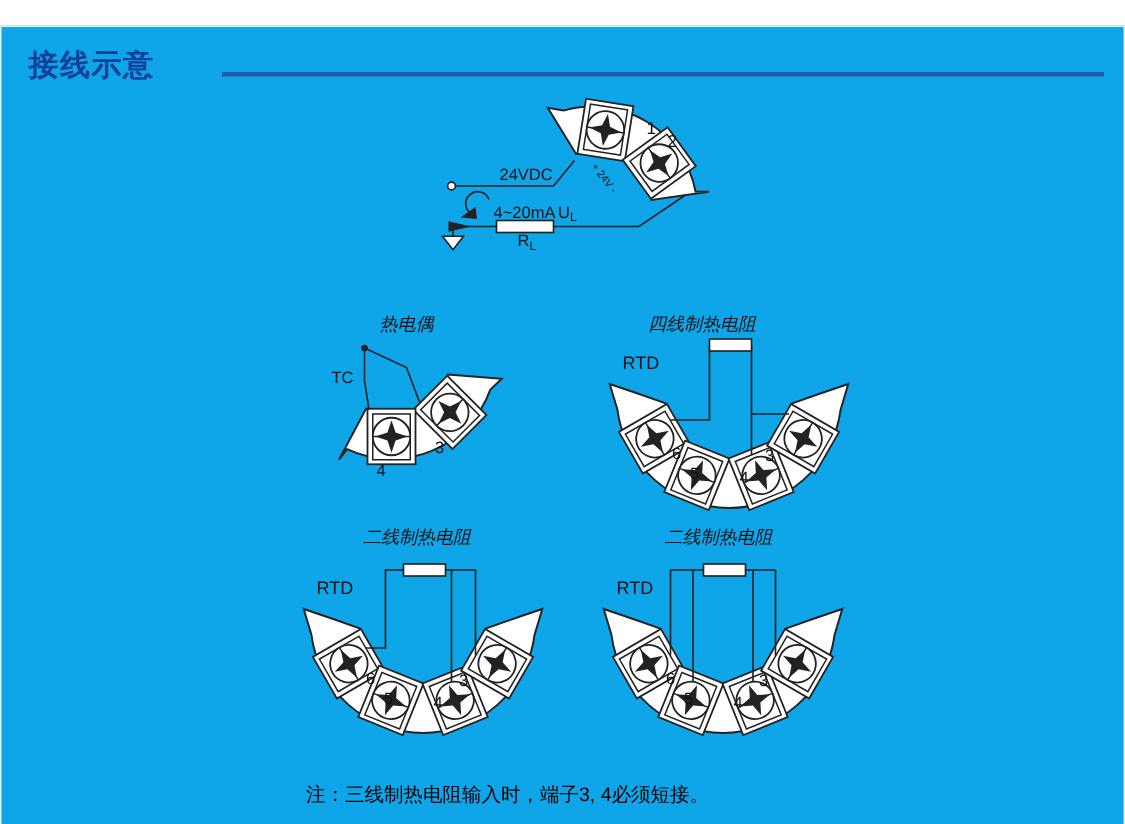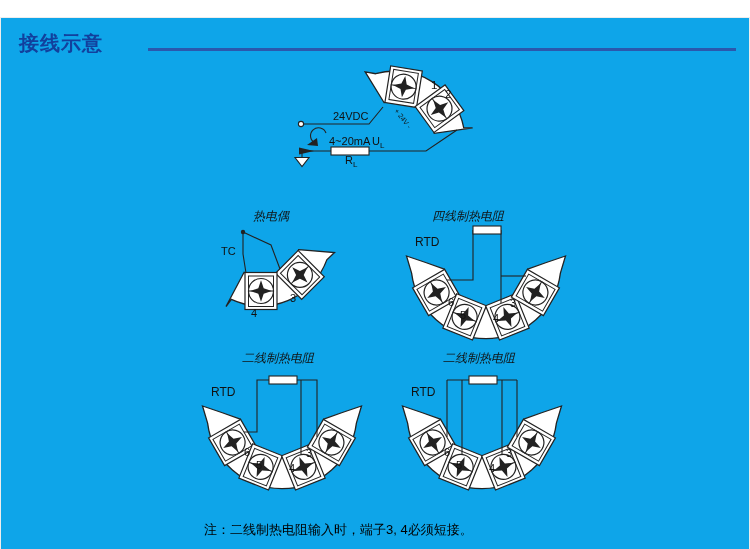--- a/index.html
+++ b/index.html
@@ -115,16 +115,16 @@
     <path class="wire" d="M 120 12 V 69"></path>
     <rect x="72" y="8" width="28" height="8" fill="#fff" stroke="#222" stroke-width="1.1"></rect>
     <text x="14" y="28" font-size="12">RTD</text>
     <text x="50" y="88" font-size="11" text-anchor="middle">6</text>
     <text x="62" y="101" font-size="11" text-anchor="middle">5</text>
     <text x="95" y="104" font-size="11" text-anchor="middle">4</text>
     <text x="112" y="89" font-size="11" text-anchor="middle">3</text>
   </svg>
 
   <div class="note-line" style="left:203px;top:503px">
-    <span>注：</span><span>二线制热电阻输入时，端子3, 4必须短接。</span>
+    <span>注：</span><span>三线制热电阻输入时，端子3, 4必须短接。</span>
   </div>
 
 </div>
 
 </body></html>

